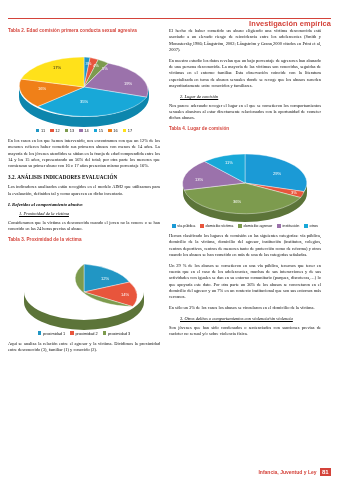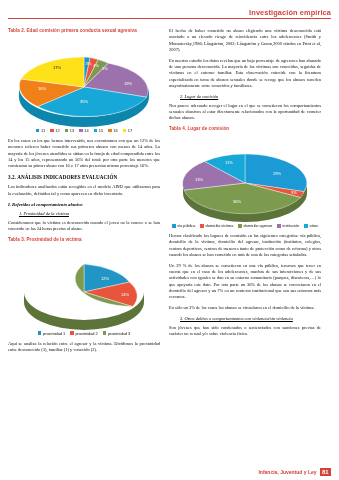--- a/index.html
+++ b/index.html
@@ -12,21 +12,21 @@
   .page { position: relative; width: 339px; height: 480px; padding: 0; }
 
   
   .header {
     position: relative;
     height: 22px;
     padding: 0 8px;
   }
   .header-title {
     position: absolute;
-    right: 8px; top: 8px;
+    right: 8px; top: 19px;
     font-family: "Liberation Sans", sans-serif;
     font-weight: bold;
     font-size: 7.4px;
     color: #d4433a;
     letter-spacing: 0.1px;
   }
   .header-rule {
     position: absolute;
     left: 8px; right: 8px; top: 18px;
     height: 1px;

